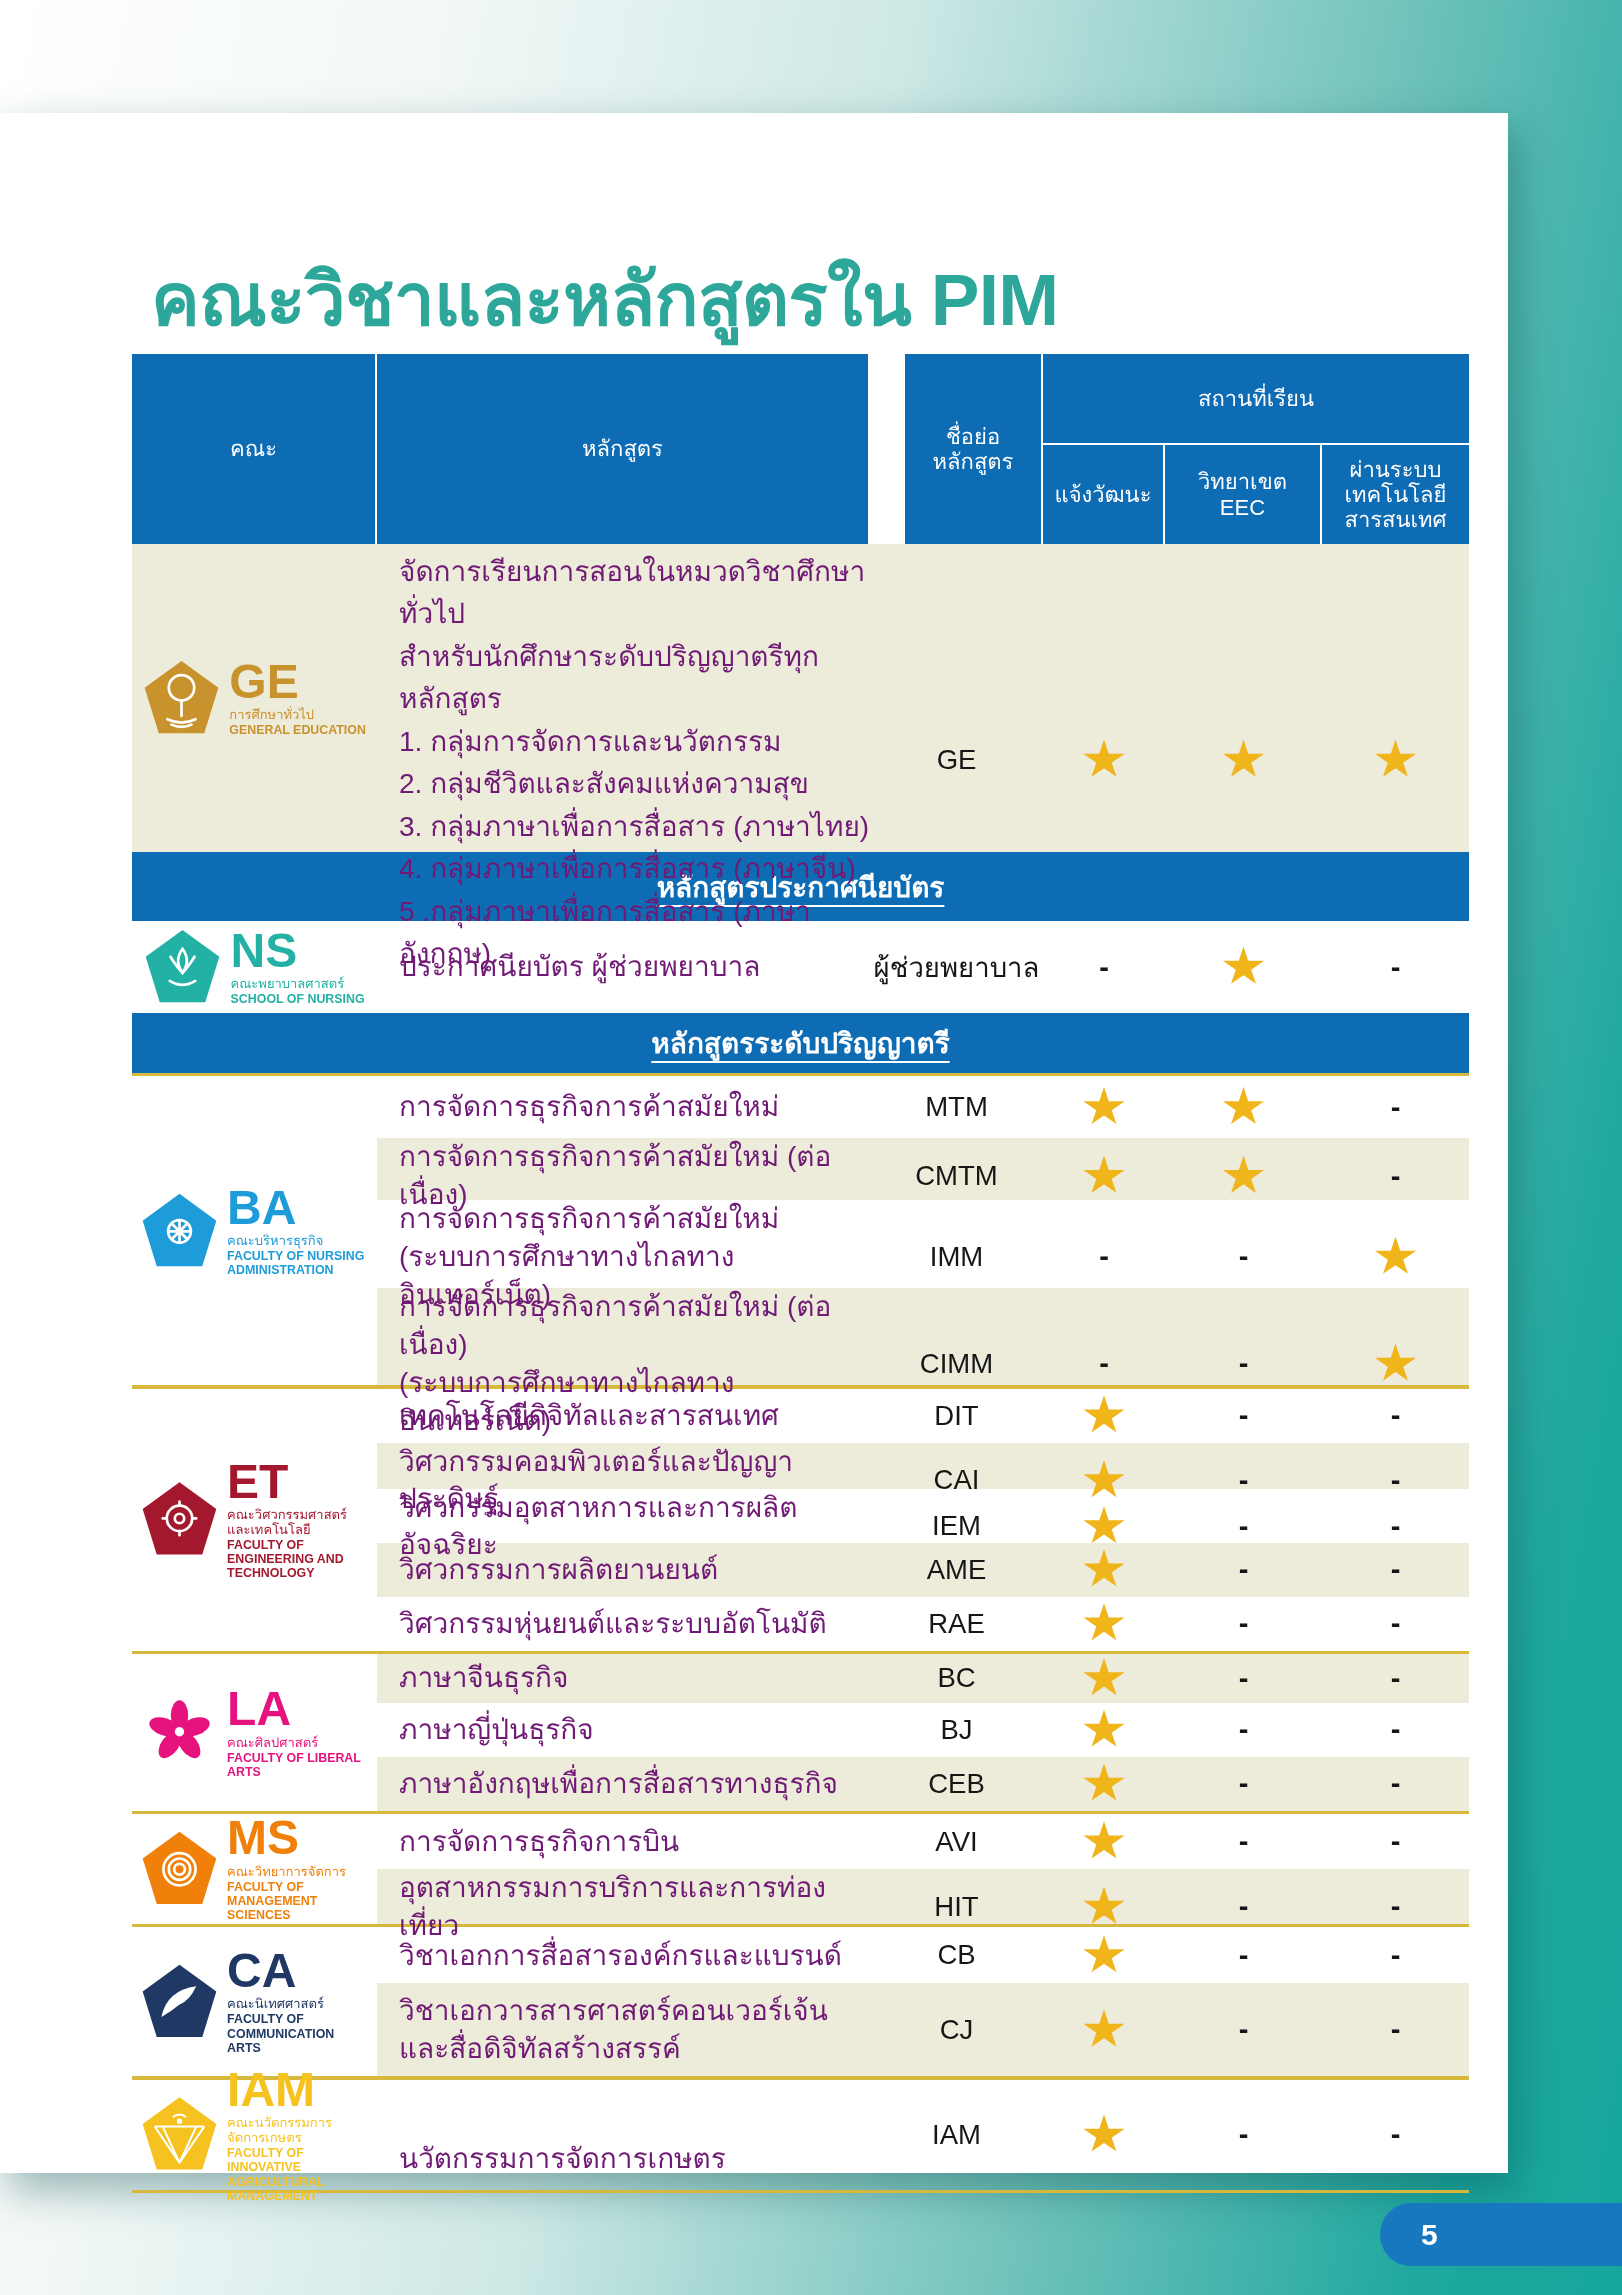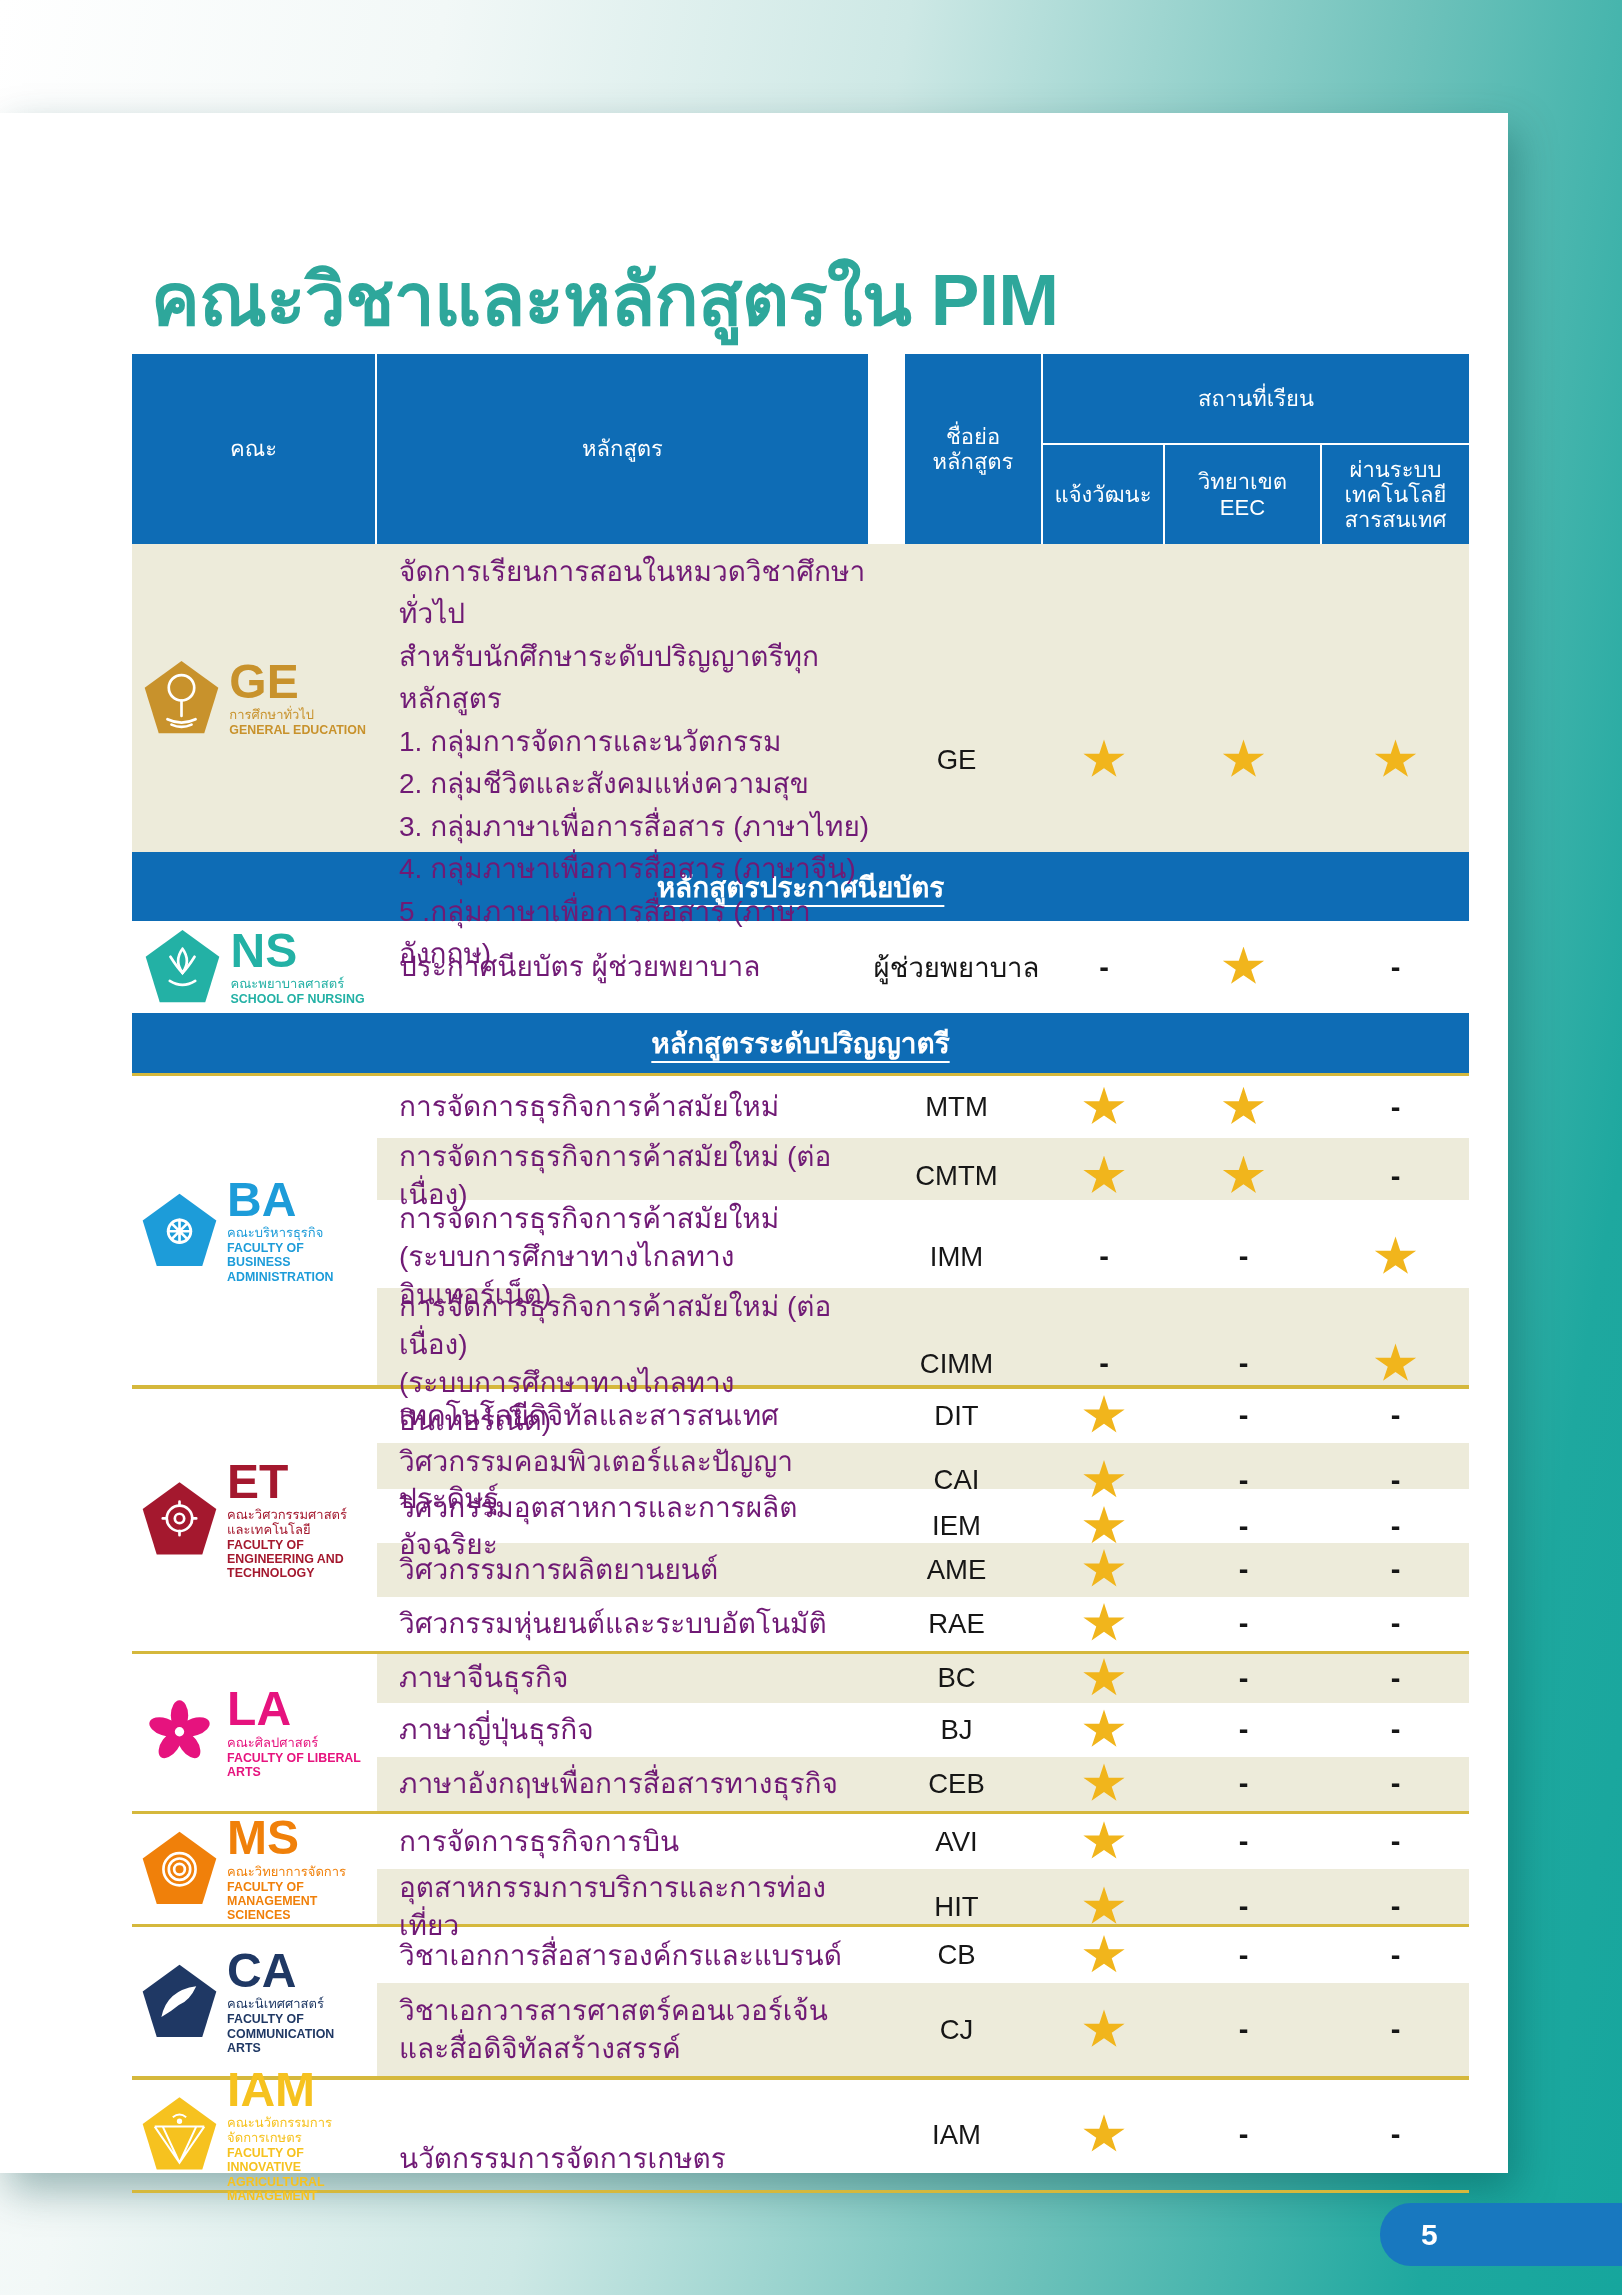--- a/index.html
+++ b/index.html
@@ -234,21 +234,21 @@
             <span class="ic"><svg width="77" height="75" viewBox="0 0 114 112">
                 <path d="M57 2 L112 42 L91 110 L23 110 L2 42 Z" fill="#1D9CD9"></path>
                 <g stroke="#fff" stroke-width="4" fill="none" stroke-linecap="round">
                   <circle cx="57" cy="58" r="17"></circle>
                   <path d="M57 41 L57 75 M40 58 L74 58 M46 47 L68 69 M68 47 L46 69"></path>
                 </g>
               </svg></span>
             <div class="tx">
               <div class="letters" style="color: rgb(29, 156, 217);">BA</div>
               <div class="thai" style="color: rgb(29, 156, 217);">คณะบริหารธุรกิจ</div>
-              <div class="eng" style="color: rgb(29, 156, 217);">FACULTY OF BUSINESS ADMINISTRATION</div>
+              <div class="eng" style="color: rgb(29, 156, 217);">FACULTY OF NURSING ADMINISTRATION</div>
             </div>
           </div>
         </div>
         <div class="goldline"></div>
         <div class="section">
           <div class="row" style="height: 54px;">
             <div class="cell"></div>
             <div class="cell program">เทคโนโลยีดิจิทัลและสารสนเทศ</div>
             <div class="cell abbr">DIT</div>
             <div class="cell">

